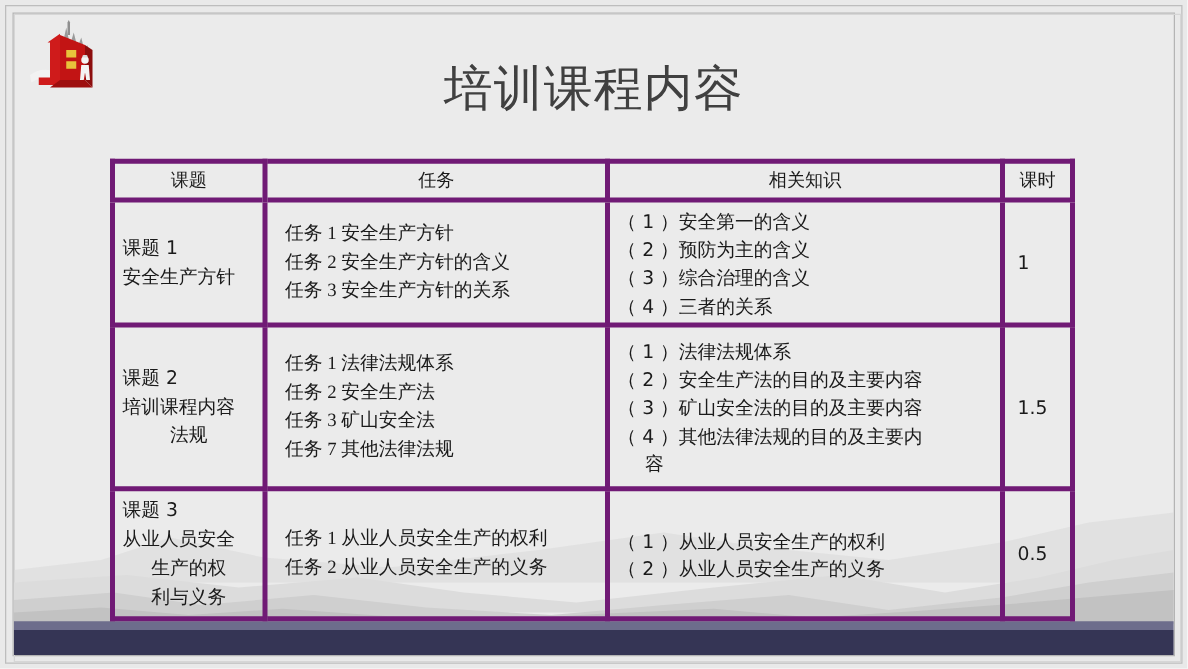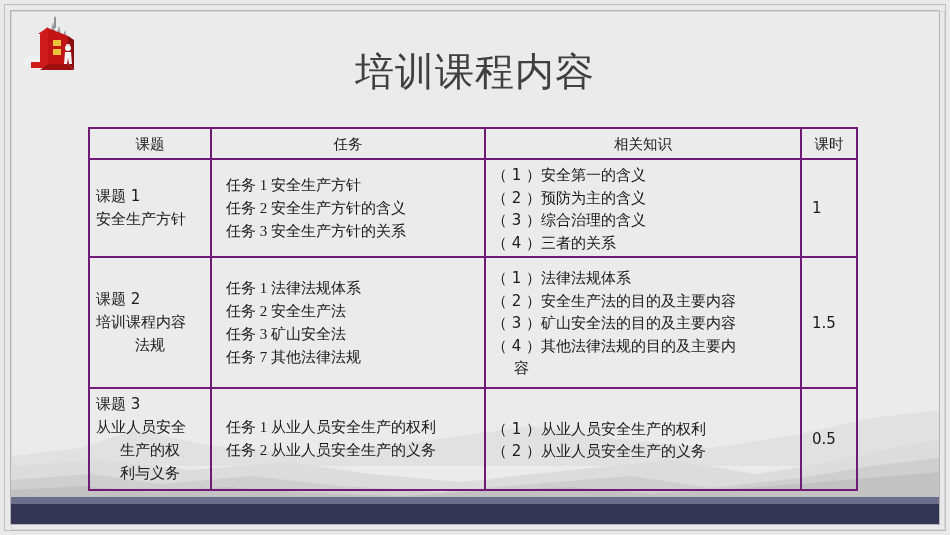--- a/index.html
+++ b/index.html
@@ -84,21 +84,21 @@
     top: 127px;
     width: 768px;
   }
   table.course {
     border-collapse: collapse;
     width: 768px;
     table-layout: fixed;
     background: transparent;
   }
   table.course td, table.course th {
-    border: 2px solid #701a75;
+    border: 4px solid #701a75;
     font-weight: 400;
     vertical-align: middle;
     font-family: "DejaVu Sans", "Liberation Sans", sans-serif;
     color: #1a1a1a;
     background: transparent;
   }
   table.course th {
     font-size: 14.5px;
     line-height: 20px;
     height: 31px;

